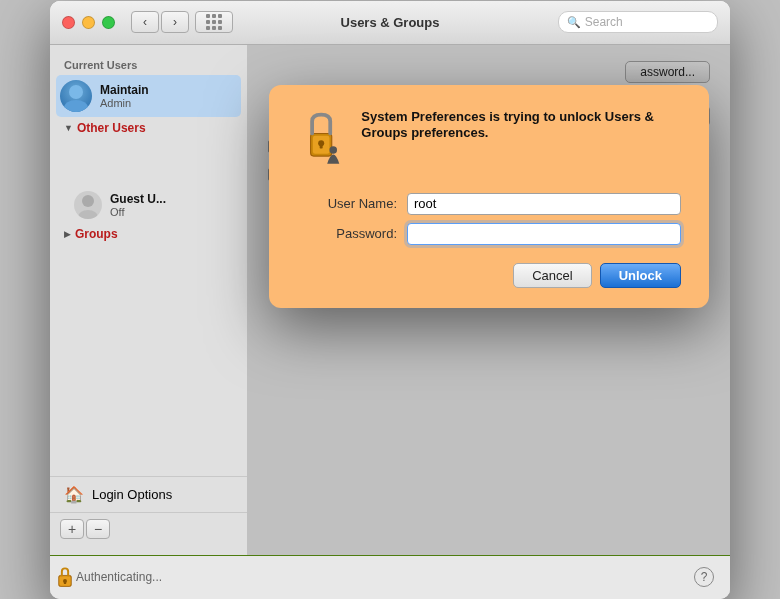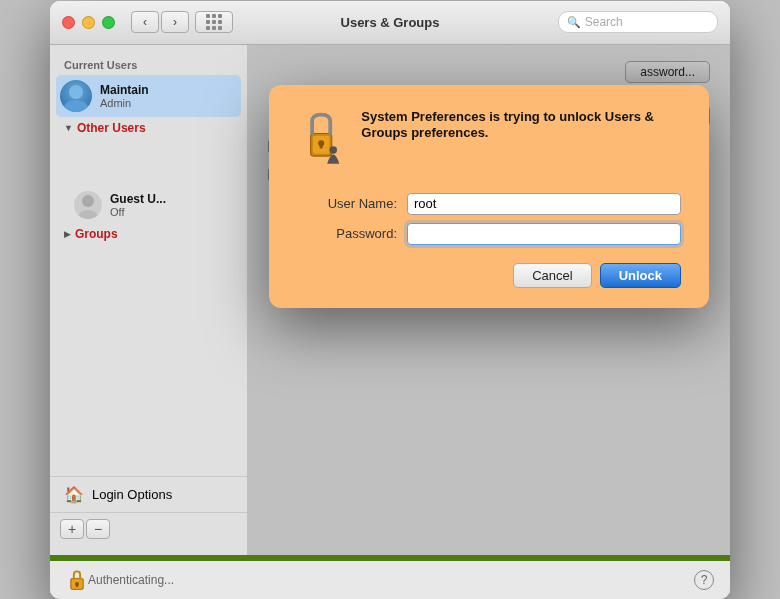--- a/index.html
+++ b/index.html
@@ -340,24 +340,24 @@
     }
 
     .checkbox-label {
       font-size: 12px;
       color: #555;
     }
 
     .bottom-bar {
       height: 44px;
       background: #e8e8e8;
-      border-top: 6px solid #4d7c0f;
-      display: flex;
-      align-items: center;
-      padding: 0 16px;
+      border-top: 1px solid #4d7c0f;
+      display: flex;
+      align-items: center;
+      padding: 0 4px;
       position: relative;
       text-align: center;
     }
 
     .authenticating-text {
       font-size: 12px;
       color: #666;
     }
 
     .help-btn {

